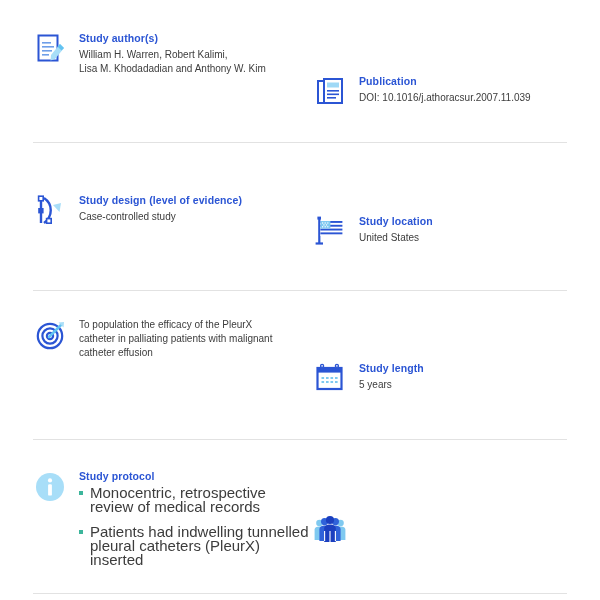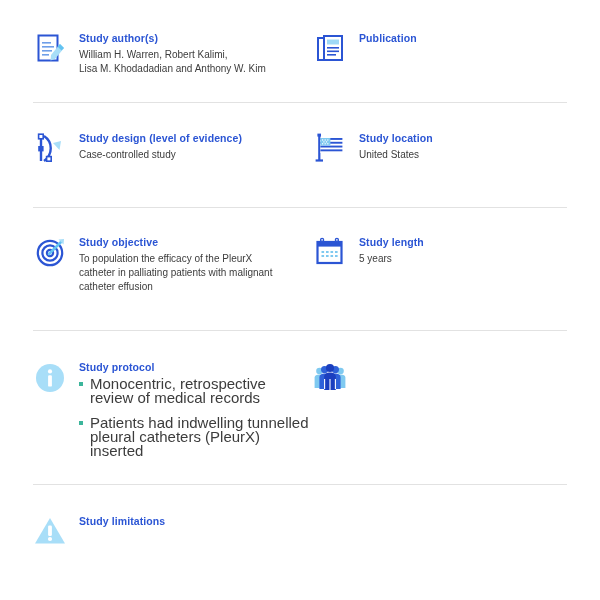--- a/index.html
+++ b/index.html
@@ -26,21 +26,21 @@
     display: flex;
     flex-direction: row;
     align-items: flex-start;
   }
   .col {
     display: flex;
     flex-direction: row;
     align-items: flex-start;
   }
   .col-left  { width: 280px; flex: 0 0 280px; }
-  .col-right { width: 254px; flex: 0 0 254px; }
+  .col-right { width: 254px; flex: 0 0 254px; margin-top: 43px; }
   .col-full  { width: 534px; flex: 0 0 534px; }
 
   .icon-slot {
     flex: 0 0 46px;
     width: 46px;
     height: 42px;
     display: flex;
     align-items: flex-start;
     justify-content: flex-start;
     padding-top: 1px;
@@ -91,21 +91,21 @@
 
   .divider {
     height: 1px;
     background: #e2e2e2;
     width: 534px;
     margin: 0;
   }
 
   
   .r1 { padding-top: 30px; padding-bottom: 26px; }
-  .r2 { padding-top: 27px; padding-bottom: 34px; }
+  .r2 { padding-top: 27px; padding-bottom: 34px; align-items: center; }
   .r3 { padding-top: 26px; padding-bottom: 36px; }
   .r4 { padding-top: 28px; padding-bottom: 26px; }
   .r5 { padding-top: 28px; }
 </style>
 </head>
 <body>
 
 <div class="sheet">
 
   <div class="section r1">
@@ -135,20 +135,21 @@
           <rect x="5" y="7" width="7" height="22" fill="#ffffff" stroke="#2b55d4" stroke-width="2"></rect>
           <rect x="11" y="5" width="18" height="24" fill="#ffffff" stroke="#2b55d4" stroke-width="2"></rect>
           <rect x="14" y="8.5" width="12" height="5" fill="#9fd9f6"></rect>
           <rect x="14" y="16" width="12" height="1.6" fill="#2b55d4"></rect>
           <rect x="14" y="19.5" width="12" height="1.6" fill="#2b55d4"></rect>
           <rect x="14" y="23" width="9" height="1.6" fill="#2b55d4"></rect>
         </svg>
       </div>
       <div class="body-col">
         <p class="heading">Publication</p>
+        <p class="line">DOI: 10.1016/j.athoracsur.2007.11.039</p>
       </div>
     </div>
 
   </div>
 
   <div class="divider"></div>
 
   <div class="section r2">
 
     <div class="col col-left">
@@ -210,21 +211,20 @@
       <div class="icon-slot">
         <svg width="36" height="36" viewBox="0 0 36 36" aria-hidden="true">
           <circle cx="17" cy="18" r="12.2" fill="none" stroke="#2b55d4" stroke-width="2.2"></circle>
           <circle cx="17" cy="18" r="7.6" fill="none" stroke="#2b55d4" stroke-width="2.2"></circle>
           <circle cx="17" cy="18" r="3.1" fill="none" stroke="#2b55d4" stroke-width="2.2"></circle>
           <path d="M16 19 L28 7" stroke="#63c3f2" stroke-width="2.6" stroke-linecap="round" fill="none"></path>
           <path d="M25.5 4.5 L31 4 L30.5 9.5 Z" fill="#a8def8"></path>
         </svg>
       </div>
       <div class="body-col">
-        <p class="heading">Study objective</p>
         <p class="line">To population the efficacy of the PleurX</p>
         <p class="line">catheter in palliating patients with malignant</p>
         <p class="line">catheter effusion</p>
       </div>
     </div>
 
     <div class="col col-right">
       <div class="icon-slot">
         <svg width="36" height="36" viewBox="0 0 36 36" aria-hidden="true">
           <rect x="4.5" y="7" width="24" height="21" fill="#ffffff" stroke="#2b55d4" stroke-width="2.2"></rect>

